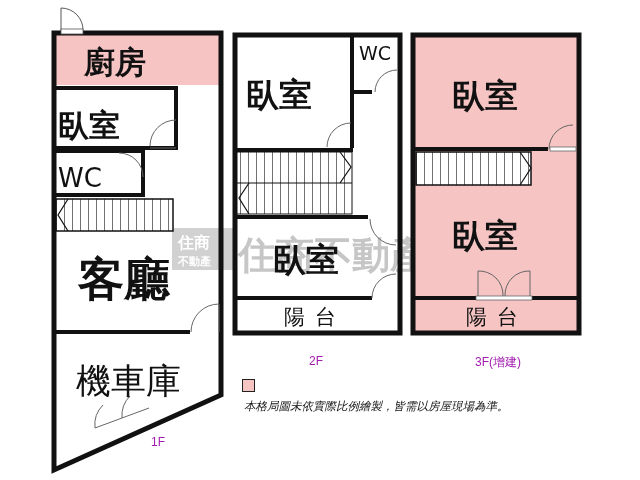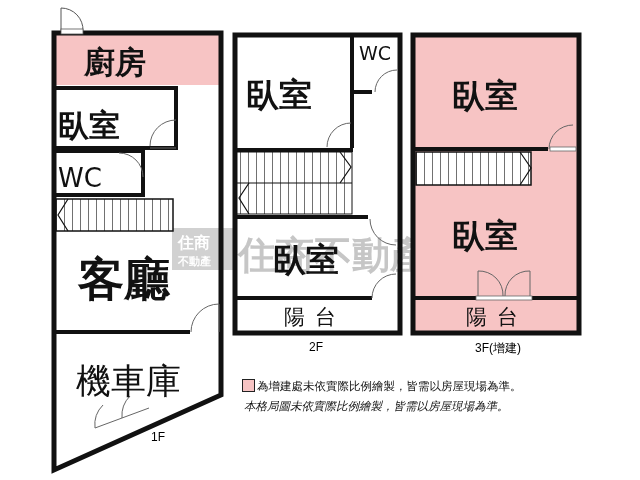--- a/index.html
+++ b/index.html
@@ -2,21 +2,21 @@
 <html><head>
 <meta charset="utf-8">
 <style>
   html,body{margin:0;padding:0;background:#fff;}
   body{width:640px;height:480px;position:relative;overflow:hidden;font-family:"DejaVu Sans","Liberation Sans",sans-serif;}
   svg{position:absolute;left:0;top:0;}
   .room-label{font-family:"DejaVu Sans",sans-serif;font-weight:bold;fill:#111;}
   .wm{fill:#bdbdbd;font-family:"DejaVu Sans",sans-serif;font-weight:bold;}
   .note{position:absolute;left:242px;font-size:11.5px;color:#111;font-family:"DejaVu Sans",sans-serif;white-space:nowrap;}
   .swatch{display:inline-block;width:11px;height:11px;background:#f7c4c4;border:1.5px solid #222;vertical-align:-2px;margin-right:2px;}
-  .floor-label{position:absolute;font-size:12px;color:#000000;font-family:"Liberation Sans",sans-serif;}
+  .floor-label{position:absolute;font-size:12px;color:#a21caf;font-family:"Liberation Sans",sans-serif;margin-top:14px;}
 </style>
 </head>
 <body>
 
 <svg width="640" height="480" viewBox="0 0 640 480">
   <defs>
     <pattern id="stairs" width="8" height="10" patternUnits="userSpaceOnUse">
       <rect width="8" height="10" fill="#fff"></rect>
       <line x1="0" y1="0" x2="0" y2="10" stroke="#111" stroke-width="1.2"></line>
     </pattern>
@@ -95,20 +95,20 @@
     <text class="room-label" x="359" y="60" font-size="19" style="font-weight:normal">WC</text>
     <text class="room-label" x="273" y="271" font-size="33">臥室</text>
     <text class="room-label" x="284" y="324" font-size="21" style="font-weight:normal;letter-spacing:10px">陽台</text>
 
     <text class="room-label" x="452" y="107" font-size="33">臥室</text>
     <text class="room-label" x="452" y="247" font-size="33">臥室</text>
     <text class="room-label" x="466" y="324" font-size="21" style="font-weight:normal;letter-spacing:10px">陽台</text>
   </g>
 </svg>
 
-<div class="floor-label" style="left:151px;top:430px;">1F</div>
+<div class="floor-label" style="left:151px;top:421px;">1F</div>
 <div class="floor-label" style="left:309px;top:340px;">2F</div>
 <div class="floor-label" style="left:475px;top:340px;text-align:center;">3F(增建)</div>
 
 <div class="note" style="top:379px;">
-  <span class="swatch"></span><span>為增建處未依實際比例繪製，皆需以房屋現場為準。</span>
+  <span class="swatch"></span>
 </div>
 <div class="note" style="top:399px;left:244px;font-style:italic;">本格局圖未依實際比例繪製，皆需以房屋現場為準。</div>
 
 </body></html>

